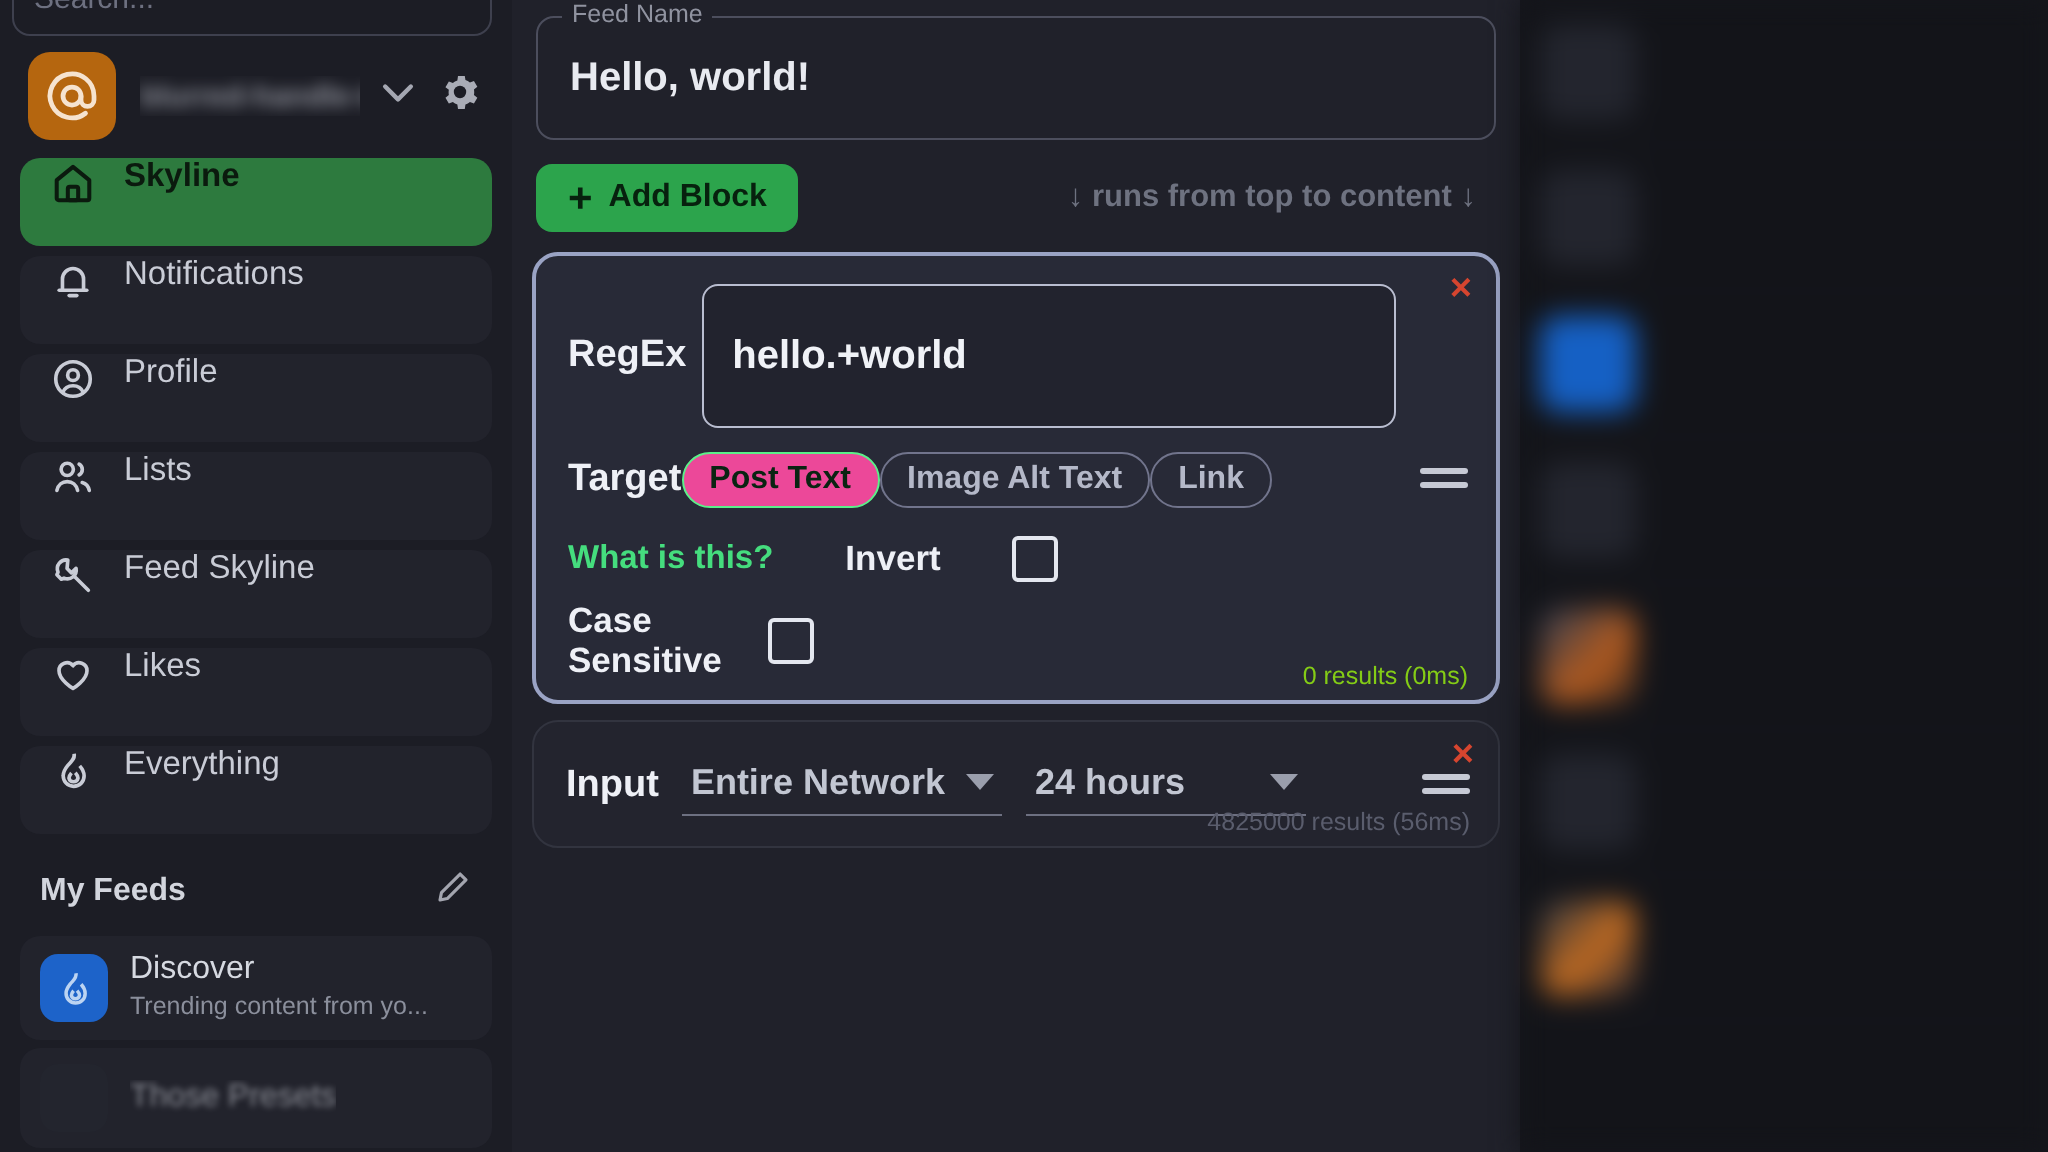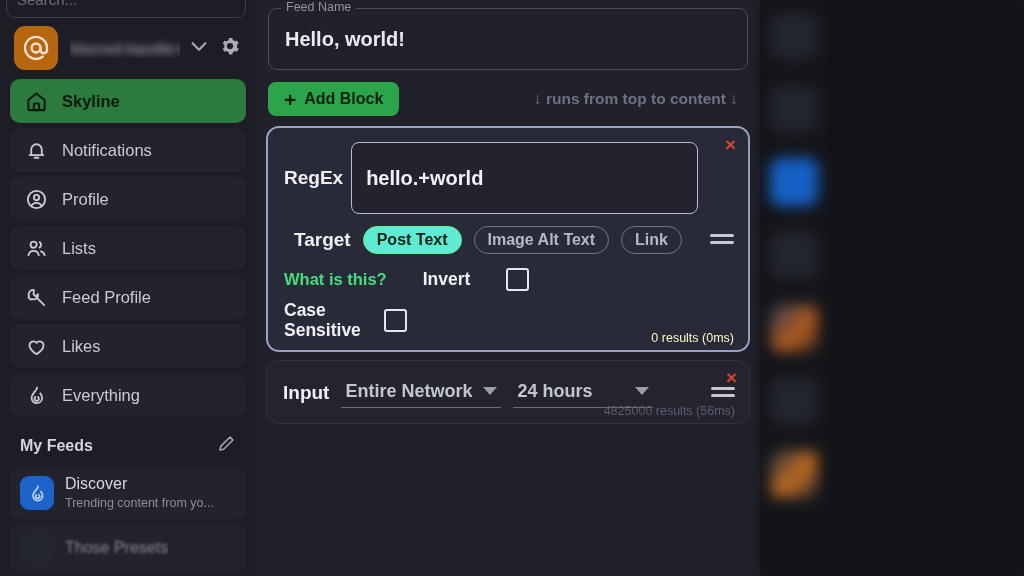--- a/index.html
+++ b/index.html
@@ -49,21 +49,21 @@
   .handle-blur span {
     display: block; color: #b9bcc6; font-size: 15px; font-weight: 600;
     filter: blur(3.6px); opacity: .72; white-space: nowrap;
     transform: translateY(2px);
   }
   .chev, .gear { flex: 0 0 auto; opacity: .82; }
   .chev svg { width: 22px; height: 22px; }
   .gear svg { width: 24px; height: 24px; }
 
   .nav-item {
-    display: flex; align-items: center; gap: 14px;
+    display: flex; align-items: flex-start; gap: 14px;
     height: 44px; margin: 5px 2px;
     padding: 0 14px;
     border-radius: 10px;
     background: #22232c;
     color: #c9ccd6;
     font-size: 16.5px;
   }
   .nav-item .ic { width: 24px; height: 24px; flex: 0 0 24px; display:flex; align-items:center; justify-content:center;}
   .nav-item .ic svg { width: 23px; height: 23px; }
   .nav-item.active {
@@ -154,46 +154,46 @@
     position: absolute; top: 7px; right: 12px;
     color: #d6452f; font-size: 19px; font-weight: 700; line-height: 1;
   }
   .drag-handle {
     position: absolute; right: 14px; top: 50%; transform: translateY(-50%);
     display: flex; flex-direction: column; gap: 4px;
   }
   .drag-handle i { display: block; width: 24px; height: 3px; background: #c6c9d4; border-radius: 2px; }
   .results-note {
     position: absolute; right: 14px; bottom: 5px;
-    color: #fef9c3; font-size: 12.5px;
+    color: #84cc16; font-size: 12.5px;
   }
   .block.plain .results-note { color: #5a5d6d; }
 
   .row { display: flex; align-items: center; }
   .lbl { color: #eef0f6; font-size: 19px; font-weight: 700; }
 
   .regex-row { gap: 8px; padding-right: 34px; }
   .regex-input {
     flex: 1 1 auto; height: 72px;
     background: #22232e;
     border: 1.5px solid #b9bdd0;
     border-radius: 8px;
     display: flex; align-items: center;
     padding: 0 14px;
     color: #f0f2f7; font-size: 20px; font-weight: 700;
   }
 
-  .target-row { gap: 12px; margin-top: 12px; padding-right: 40px; justify-content: center; }
+  .target-row { margin-top: 12px; padding-right: 40px; }
   .pill {
     border-radius: 999px; padding: 4px 13px;
     font-size: 16px; font-weight: 700;
     border: 1.5px solid #71748c; color: #b4b8c8;
     background: transparent; white-space: nowrap;
   }
-  .pill.on { background: #5eead4; border-color: #5cf08a; color: #0a2412; }
+  .pill.on { background: #ec4899; border-color: #5cf08a; color: #0a2412; }
 
   .opts-row { gap: 36px; margin-top: 14px; }
   .what-link { color: #45dd7e; font-size: 16.5px; font-weight: 700; }
   .opt-label { color: #eef0f6; font-size: 17.5px; font-weight: 700; }
   .chk {
     width: 23px; height: 23px; border: 2.5px solid #e4e7ef;
     border-radius: 3px; background: transparent;
   }
   .case-row { gap: 4px; margin-top: 10px; align-items: center; }
   .case-lbl { color: #eef0f6; font-size: 17.5px; font-weight: 700; line-height: 1.12; width: 96px; }
@@ -312,21 +312,21 @@
       <span>Lists</span>
     </div>
 
     <div class="nav-item">
       <span class="ic">
         <svg viewBox="0 0 24 24" fill="none" stroke="#c9ccd6" stroke-width="1.9" stroke-linecap="round" stroke-linejoin="round">
           <path d="M9.3 4.2a4.6 4.6 0 0 0-5.1 6.3l-.6 1.4 2.3 2.3 1.4-.6a4.6 4.6 0 0 0 6.3-5.1l-2.4 2.4-2.3-2.3z"></path>
           <path d="M12.5 12.5 20 20"></path>
         </svg>
       </span>
-      <span>Feed Profile</span>
+      <span>Feed Skyline</span>
     </div>
 
     <div class="nav-item">
       <span class="ic">
         <svg viewBox="0 0 24 24" fill="none" stroke="#c9ccd6" stroke-width="1.9" stroke-linejoin="round">
           <path d="M12 20s-7.3-4.3-7.3-9.2A4.1 4.1 0 0 1 12 8.2a4.1 4.1 0 0 1 7.3 2.6C19.3 15.7 12 20 12 20z"></path>
         </svg>
       </span>
       <span>Likes</span>
     </div>

